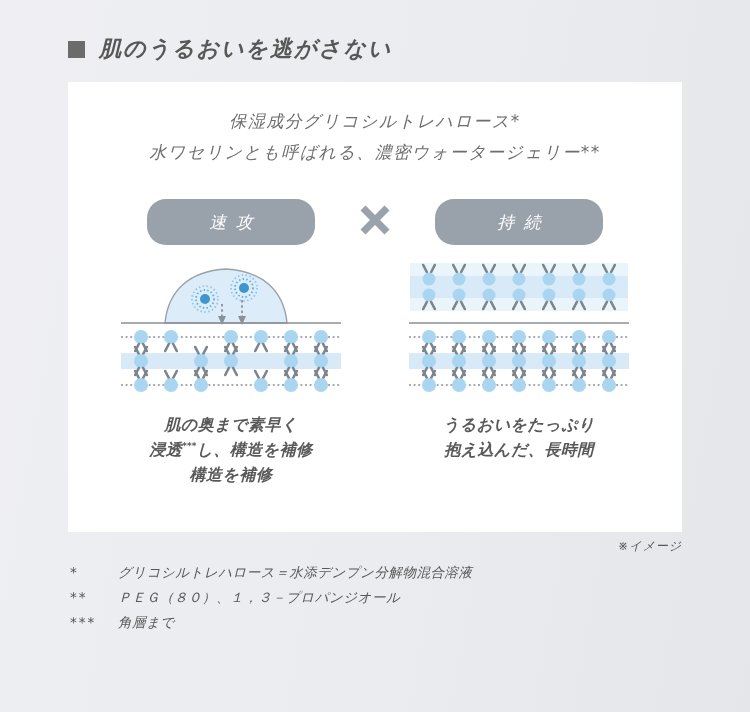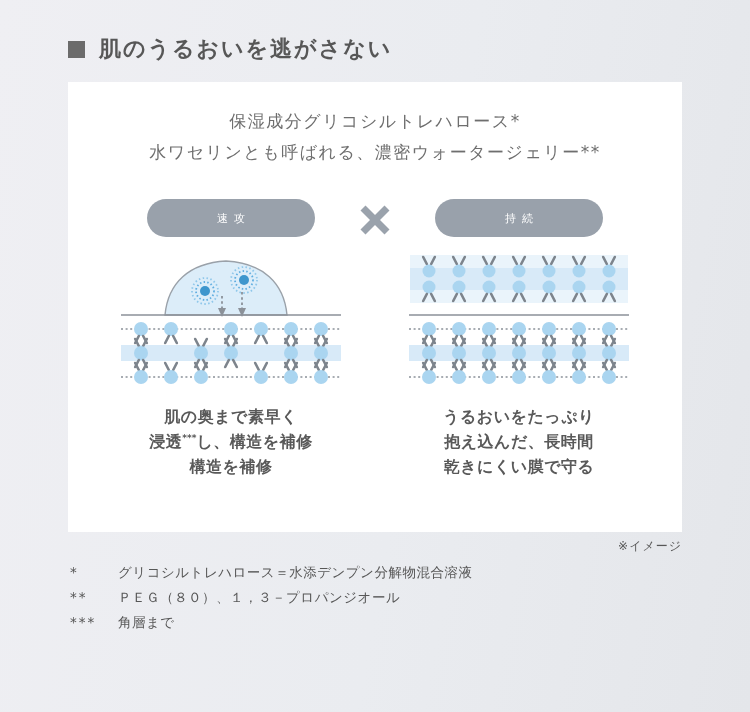--- a/index.html
+++ b/index.html
@@ -1,30 +1,30 @@
 <!DOCTYPE html>
 <html style="--background: #eaecf0; --card: #ffffff; --heading_square: #6b6b6b; --heading_text: #575757; --body_text: #6e6e6e; --pill_bg: #99a1ab; --pill_text: #ffffff; --cross: #9aa2ac; --caption_text: #595959; --footnote_text: #575757; --surface_line: #8b9199; --lipid_head: #aad5f0; --lipid_tail: #7d848c; --water_band: #d8eaf8; --droplet_fill: #dcedf9; --droplet_stroke: #9aa1a9; --capsule_core: #3e96cd; --capsule_ring_inner: #5fade0; --capsule_ring_outer: #8fc7ea; --film_bg: #eaf4fb;"><head>
 <meta charset="utf-8">
 <style>
   html,body{margin:0;padding:0;}
   body{font-family:"DejaVu Sans","Liberation Sans",sans-serif;}
   .page{position:relative;width:750px;height:712px;overflow:hidden;
-        background:linear-gradient(100deg,#efeff3 0%,#eaecf0 55%,#e4e6ea 100%);}
+        background:linear-gradient(100deg,#efeff3 0%,#eaecf0 55%,#e4e6ea 100%);font-style:italic;}
   
   .heading{position:absolute;left:68px;top:34px;display:flex;align-items:center;gap:14px;}
   .heading .sq{width:17px;height:17px;background:var(--heading_square,#6b6b6b);flex:0 0 auto;}
   .heading h1{margin:0;font-size:22px;font-weight:bold;color:var(--heading_text,#575757);letter-spacing:2px;}
   
   .card{position:absolute;left:68px;top:82px;width:614px;height:450px;background:var(--card,#ffffff);}
   .intro{margin:0;padding-top:24px;text-align:center;font-size:17px;color:var(--body_text,#6e6e6e);
          line-height:1.8;letter-spacing:1.5px;}
   .cols{position:relative;margin-top:32px;display:flex;justify-content:center;gap:64px;}
   .col{width:224px;display:flex;flex-direction:column;align-items:center;}
-  .pill{width:168px;height:38px;border-radius:19px;background:var(--pill_bg,#99a1ab);
-        color:var(--pill_text,#fff);font-size:11px;display:flex;align-items:center;justify-content:center;
+  .pill{width:168px;height:46px;border-radius:19px;background:var(--pill_bg,#99a1ab);
+        color:var(--pill_text,#fff);font-size:17px;display:flex;align-items:center;justify-content:center;
         letter-spacing:0.55em;text-indent:0.55em;}
   .cross{position:absolute;left:50%;top:3px;transform:translateX(-50%);width:36px;height:36px;}
   .diagram{width:220px;height:140px;margin-top:14px;display:block;}
   .caption{margin:14px 0 4px 0;text-align:center;font-size:16px;font-weight:600;
            color:var(--caption_text,#595959);line-height:1.55;letter-spacing:0.5px;}
   .caption sup{font-size:9px;letter-spacing:0;}
   
   .image-note{position:absolute;top:538px;right:68px;font-size:12px;color:var(--footnote_text,#595959);letter-spacing:1px;margin-left:29px;}
   .footnotes{position:absolute;left:70px;top:560px;font-size:13.5px;color:var(--footnote_text,#565656);letter-spacing:0.5px;}
   .fn-row{display:flex;line-height:1.85;}
@@ -265,21 +265,20 @@
             <line x1="167.8" y1="119" x2="164.2" y2="112" stroke="#7d848c" stroke-width="2.6" stroke-linecap="round"></line>
             <line x1="172.2" y1="119" x2="175.8" y2="112" stroke="#7d848c" stroke-width="2.6" stroke-linecap="round"></line>
             <circle cx="170" cy="126" r="7" fill="#aad5f0"></circle>
             <line x1="197.8" y1="119" x2="194.2" y2="112" stroke="#7d848c" stroke-width="2.6" stroke-linecap="round"></line>
             <line x1="202.2" y1="119" x2="205.8" y2="112" stroke="#7d848c" stroke-width="2.6" stroke-linecap="round"></line>
             <circle cx="200" cy="126" r="7" fill="#aad5f0"></circle>
           </svg>
         <p class="caption">
           <span>うるおいをたっぷり</span><br>
           <span>抱え込んだ、長時間</span><br>
-          <span>乾きにくい膜で守る</span>
         </p>
       </div>
 
     </div>
   </div>
 
   <div class="image-note">※イメージ</div>
 
   <div class="footnotes">
     <div class="fn-row">

